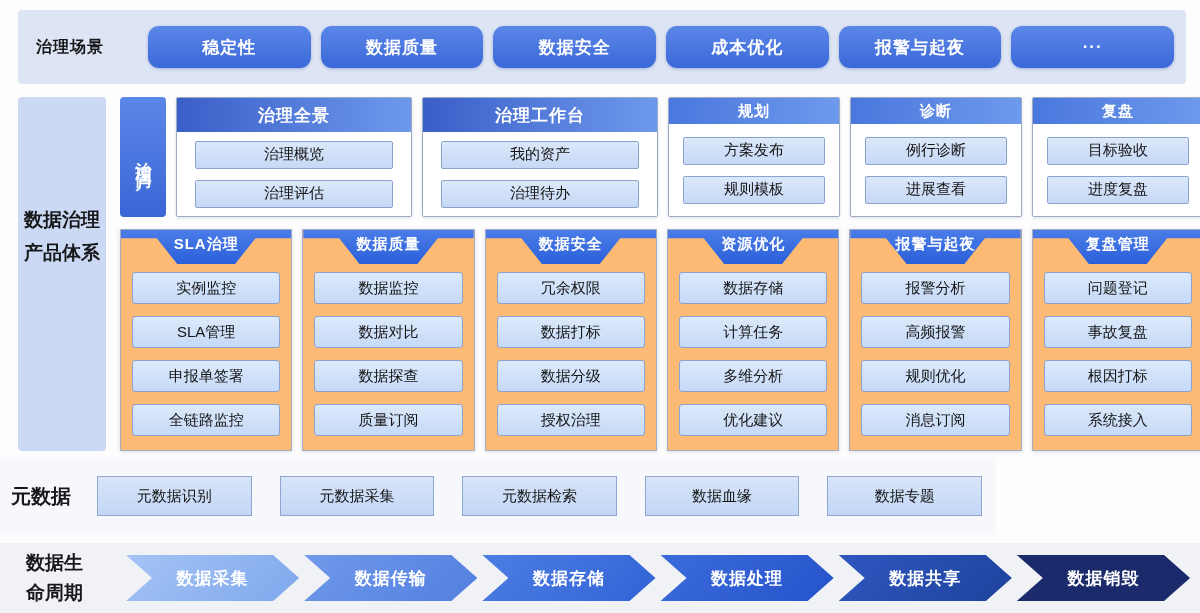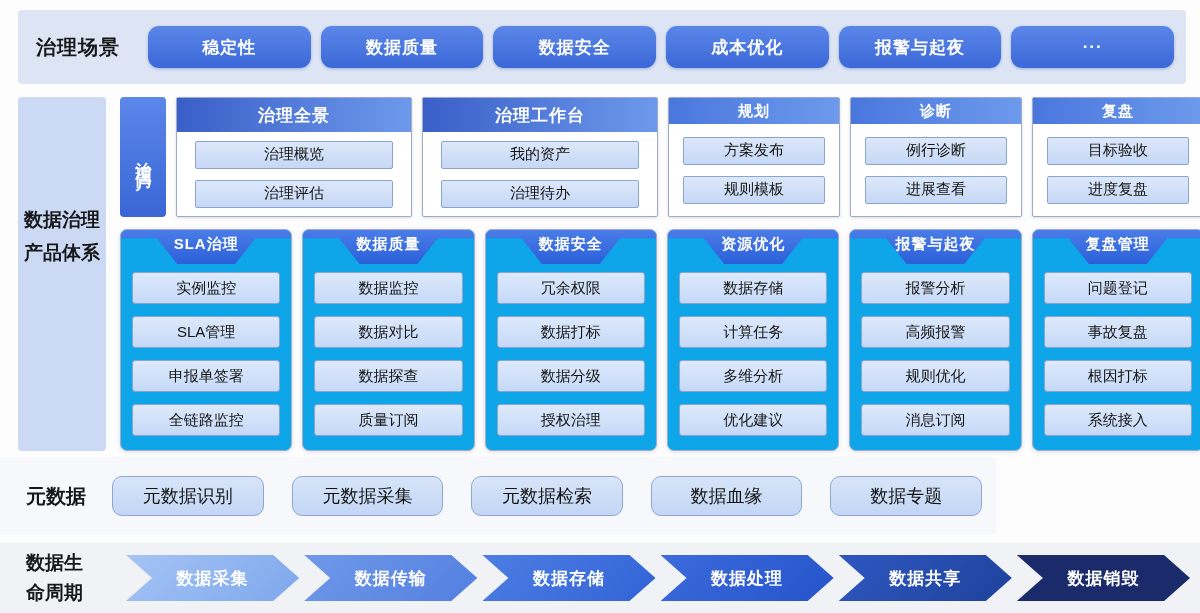--- a/index.html
+++ b/index.html
@@ -2,21 +2,21 @@
 <html><head>
 <meta charset="utf-8">
 <style>
   html,body{margin:0;padding:0;background:#fdfdfe;}
   body{font-family:"Liberation Sans","DejaVu Sans",sans-serif;color:#1b1b1b;}
   #stage{position:relative;width:1200px;height:613px;background:#fdfdfe;overflow:hidden;}
 
   
   .scenario-band{position:absolute;left:18px;top:10px;width:1168px;height:74px;
     background:#dde4f3;border-radius:4px;display:flex;align-items:center;padding:0 8px;box-sizing:border-box;}
-  .scenario-label{width:112px;flex:0 0 112px;font-size:20px;font-weight:700;color:#17181a;padding-left:10px;letter-spacing:1px;}
+  .scenario-label{width:112px;flex:0 0 112px;font-size:16px;font-weight:700;color:#17181a;padding-left:10px;letter-spacing:1px;}
   .scenario-btns{flex:1;display:flex;gap:10px;padding-right:4px;}
   .scenario-btn{flex:1;height:42px;border-radius:11px;display:flex;align-items:center;justify-content:center;
     background:linear-gradient(180deg,#5b86e8,#3b68d8);color:#fff;font-size:17px;font-weight:700;letter-spacing:1px;
     box-shadow:0 1px 3px rgba(40,80,180,.35);}
 
   
   .main-left{position:absolute;left:18px;top:97px;width:88px;height:354px;background:#ccd9f4;border-radius:4px;}
   .main-left .txt{margin-top:106px;text-align:center;font-size:19px;font-weight:700;line-height:1.75;color:#17181a;}
   .main-right{position:absolute;left:112px;top:97px;width:1084px;height:354px;display:flex;flex-direction:column;margin-left:8px;}
 
@@ -29,37 +29,37 @@
   .pcard.small{flex:1;}
   .pcard-header{height:34px;background:linear-gradient(90deg,#3a5fc8,#6d99ec);display:flex;align-items:center;justify-content:center;
     color:#fff;font-size:17px;font-weight:700;letter-spacing:1px;}
   .pcard.small .pcard-header{height:26px;font-size:15px;background:linear-gradient(90deg,#4a77dd,#6d9aec);}
   .pcard-body{flex:1;display:flex;flex-direction:column;align-items:center;justify-content:center;gap:11px;}
   .pill{width:84%;height:26px;background:linear-gradient(180deg,#dce8fa,#c6d8f6);border:1px solid #8aa3cf;border-radius:2px;
     display:flex;align-items:center;justify-content:center;font-size:15px;color:#141414;}
   .pcard.small .pill{width:82%;}
 
   .columns-row{margin-top:12px;flex:1;display:flex;gap:10px;}
-  .col-card{flex:1;background:#0ea5e9;border:1px solid #a3aec5;border-radius:7px;display:flex;flex-direction:column;
+  .col-card{flex:1;background:#fdba74;border:1px solid #a3aec5;border-radius:0;display:flex;flex-direction:column;
     box-shadow:0 1px 4px rgba(60,80,120,.18);overflow:hidden;}
   .col-ribbon{height:34px;background:linear-gradient(180deg,#4a7de8,#2b5fd9);
     clip-path:polygon(0 0,100% 0,100% 24%,79% 24%,67% 100%,33% 100%,21% 24%,0 24%);
     display:flex;align-items:flex-start;justify-content:center;}
   .col-ribbon span{color:#fff;font-size:15px;font-weight:700;letter-spacing:1px;margin-top:5px;}
   .col-body{flex:1;display:flex;flex-direction:column;align-items:center;justify-content:center;gap:12px;padding-bottom:6px;}
   .col-pill{width:86%;height:30px;background:linear-gradient(180deg,#dde9fb,#c5d9f7);border:1px solid #8aa3cf;border-radius:3px;
     display:flex;align-items:center;justify-content:center;font-size:15px;color:#141414;}
 
   
   .meta-band{position:absolute;left:0;top:457px;width:996px;height:78px;background:#f6f8fb;
-    display:flex;align-items:center;box-sizing:border-box;padding:0 14px 0 26px;}
+    display:flex;align-items:center;box-sizing:border-box;padding:0 14px 0 11px;}
   .meta-label{width:86px;flex:0 0 86px;font-size:20px;font-weight:700;color:#17181a;}
   .meta-items{flex:1;display:flex;gap:28px;}
-  .meta-pill{flex:1;height:38px;background:linear-gradient(180deg,#d8e5f9,#c2d6f5);border:1px solid #8fa7d0;border-radius:10px;
-    display:flex;align-items:center;justify-content:center;font-size:18px;color:#141414;}
+  .meta-pill{flex:1;height:38px;background:linear-gradient(180deg,#d8e5f9,#c2d6f5);border:1px solid #8fa7d0;border-radius:0;
+    display:flex;align-items:center;justify-content:center;font-size:15px;color:#141414;}
 
   
   .life-band{position:absolute;left:0;top:543px;width:1200px;height:70px;background:#f0f2f5;
     display:flex;align-items:center;box-sizing:border-box;padding:0 10px 0 26px;}
   .life-label{width:100px;flex:0 0 100px;font-size:19px;font-weight:700;line-height:1.6;color:#17181a;}
   .life-arrows{flex:1;display:flex;gap:5px;}
   .chevron{flex:1;height:46px;display:flex;align-items:center;justify-content:center;color:#fff;
     font-size:17px;font-weight:700;letter-spacing:1px;
     clip-path:polygon(0 0,calc(100% - 26px) 0,100% 50%,calc(100% - 26px) 100%,0 100%,26px 50%);}
   .chevron.c0{background:linear-gradient(135deg,#a5c4f5,#7ea7ec);}

